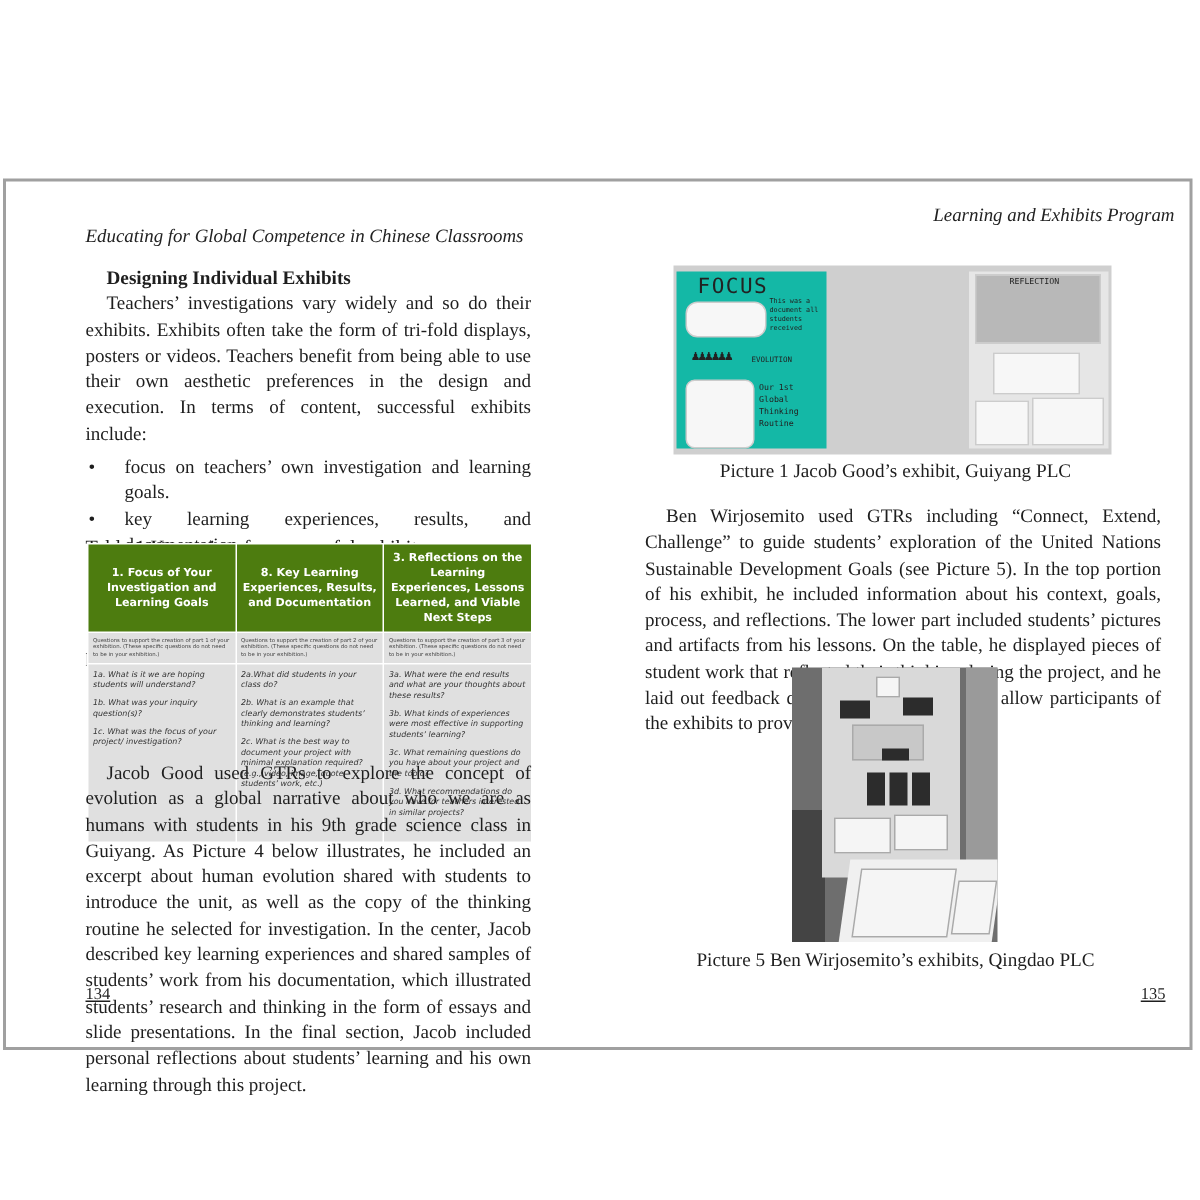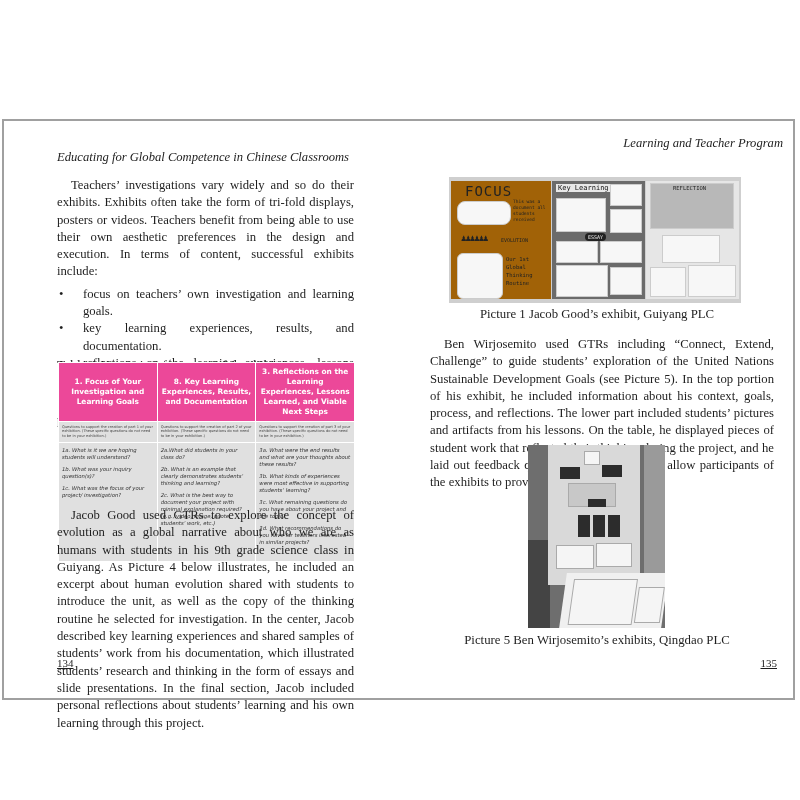--- a/index.html
+++ b/index.html
@@ -16,33 +16,33 @@
   .body-text { position:absolute; font-size:12.7px; line-height:17.3px; text-align:justify; }
   .body-text p { margin:0; text-indent:14px; }
   .heading { font-weight:bold; font-size:12.8px; margin:0; text-indent:14px; }
   ul.bullets { margin:5px 0 5px 0; padding:0 0 0 14px; list-style:none; }
   ul.bullets li { position:relative; padding-left:12px; text-align:justify; }
   ul.bullets li::before { content:"•"; position:absolute; left:-12px; }
   .caption { text-align:center; font-size:12.8px; margin:0; }
   .tbl-title { position:absolute; left:53px; top:236px; width:297px; text-align:left; font-size:13.5px; }
   table.kp { position:absolute; left:54px; top:241px; width:297px; border-collapse:separate; border-spacing:1px;
              font-family:"DejaVu Sans","Liberation Sans",sans-serif; background:#fff; }
-  table.kp th { background:#ec4899; color:#fff; font-size:7.4px; font-weight:bold; line-height:10px;
+  table.kp th { background:#4d7c0f; color:#fff; font-size:7.4px; font-weight:bold; line-height:10px;
                 padding:4px 3px; height:27px; vertical-align:middle; width:33%; }
   table.kp td.intro { background:#e0e0e0; color:#444; font-size:3.6px; line-height:4.4px; padding:3px 3px 4px 3px; vertical-align:top; }
   table.kp td.q { background:#e0e0e0; color:#333; font-style:italic; font-size:5.3px; line-height:7px; padding:4px 3px 10px 3px; vertical-align:top; height:96px; }
   table.kp td.q div { margin-bottom:5px; }
   .pg-num { position:absolute; top:536px; font-size:11px;text-decoration:underline; }
   .left .pg-num { left:53px; }
   .right .pg-num { right:20px; }
   .photo { position:absolute; background:#bdbdbd; overflow:hidden; }
   
   .p4 { left:47px; top:56px; width:292px; height:126px; background:#cfcfcf; }
   .p4 .panel { position:absolute; top:4px; bottom:4px; }
-  .p4 .pl { left:2px; width:100px; background:#a16207; }
+  .p4 .pl { left:2px; width:100px; background:#14b8a6; }
   .p4 .pm { left:103px; width:93px; background:#6b6b6b; }
   .p4 .pr { left:197px; width:93px; background:#e6e6e6; }
   .card { position:absolute; background:#f7f7f7; border:1px solid #ccc; }
   .hand { position:absolute; font-family:"DejaVu Sans Mono",monospace; color:#222; }
   
   .p5 { left:126px; top:324px; width:137px; height:183px; background:#6e6e6e; }
   .p5 .board { position:absolute; left:20px; top:0; width:92px; height:140px; background:#d9d9d9; }
   .p5 .floor { position:absolute; left:0; top:95px; width:22px; height:88px; background:#444; }
   .p5 .table { position:absolute; left:35px; top:128px; width:102px; height:55px; background:#f0f0f0; transform:skewX(-8deg); }
   .p5 .side { position:absolute; left:116px; top:0; width:21px; height:130px; background:#9a9a9a; }
@@ -51,20 +51,21 @@
 </style>
 </head>
 <body>
 
 <div class="frame">
 
   <div class="page left">
     <div class="run-head">Educating for Global Competence in Chinese Classrooms</div>
 
     <div class="body-text" style="left:53px; top:56px; width:297px;">
+      <p class="heading">Designing Individual Exhibits</p>
       <p>Teachers’ investigations vary widely and so do their exhibits. Exhibits often take the form of tri-fold displays, posters or videos. Teachers benefit from being able to use their own aesthetic preferences in the design and execution. In terms of content, successful exhibits include:</p>
       <ul class="bullets">
         <li>focus on teachers’ own investigation and learning goals.</li>
         <li>key learning experiences, results, and documentation.</li>
         <li>reflections on the learning experiences, lessons learned, and viable next steps.</li>
       </ul>
       <p>Table 1 below was designed to help teachers in preparing content for each of these three elements.</p>
     </div>
 
     <div class="tbl-title">Table 1  Key points for successful exhibits</div>
@@ -106,43 +107,32 @@
 
     <div class="body-text" style="left:53px; top:386px; width:297px;">
       <p>Jacob Good used GTRs to explore the concept of evolution as a global narrative about who we are as humans with students in his 9th grade science class in Guiyang. As Picture 4 below illustrates, he included an excerpt about human evolution shared with students to introduce the unit, as well as the copy of the thinking routine he selected for investigation. In the center, Jacob described key learning experiences and shared samples of students’ work from his documentation, which illustrated students’ research and thinking in the form of essays and slide presentations. In the final section, Jacob included personal reflections about students’ learning and his own learning through this project.</p>
     </div>
 
     <div class="pg-num">134</div>
   </div>
 
   <div class="page right">
     <div class="run-head">
-      <div>Learning and Teacher Program</div>
+      <div>Learning and Exhibits Program</div>
     </div>
 
     <div class="photo p4">
       <div class="panel pl">
         <div class="hand" style="left:14px; top:2px; font-size:14px; letter-spacing:1px;">FOCUS</div>
         <div class="hand" style="left:62px; top:18px; width:36px; font-size:4.5px; line-height:6px;">This was a document all students received</div>
         <div class="card" style="left:6px; top:20px; width:52px; height:22px; border-radius:8px;"></div>
         <div class="hand" style="left:10px; top:52px; font-size:9px; letter-spacing:-1px;">♟♟♟♟♟♟</div>
         <div class="hand" style="left:50px; top:56px; font-size:5px;">EVOLUTION</div>
         <div class="card" style="left:6px; top:72px; width:44px; height:44px; border-radius:6px;"></div>
         <div class="hand" style="left:55px; top:74px; width:40px; font-size:5.5px; line-height:8px;">Our 1st Global Thinking Routine</div>
-      </div>
-      <div class="panel pm">
-        <div class="hand" style="left:4px; top:3px; font-size:7px; color:#111; background:#e8e8e8; padding:0 2px;">Key Learning</div>
-        <div class="card" style="left:4px; top:17px; width:48px; height:32px;"></div>
-        <div class="card" style="left:58px; top:3px; width:30px; height:20px;"></div>
-        <div class="card" style="left:58px; top:28px; width:30px; height:22px;"></div>
-        <div class="hand" style="left:33px; top:52px; font-size:5px; background:#222; color:#eee; padding:1px 3px; border-radius:4px;">ESSAY</div>
-        <div class="card" style="left:4px; top:60px; width:40px; height:20px;"></div>
-        <div class="card" style="left:48px; top:60px; width:40px; height:20px;"></div>
-        <div class="card" style="left:4px; top:84px; width:50px; height:30px;"></div>
-        <div class="card" style="left:58px; top:86px; width:30px; height:26px;"></div>
       </div>
       <div class="panel pr">
         <div class="card" style="left:4px; top:2px; width:82px; height:44px; background:#b8b8b8;">
           <div class="hand" style="left:22px; top:1px; font-size:5.5px;">REFLECTION</div>
         </div>
         <div class="card" style="left:16px; top:54px; width:56px; height:26px;"></div>
         <div class="card" style="left:4px; top:86px; width:34px; height:28px;"></div>
         <div class="card" style="left:42px; top:84px; width:46px; height:30px;"></div>
       </div>
     </div>

